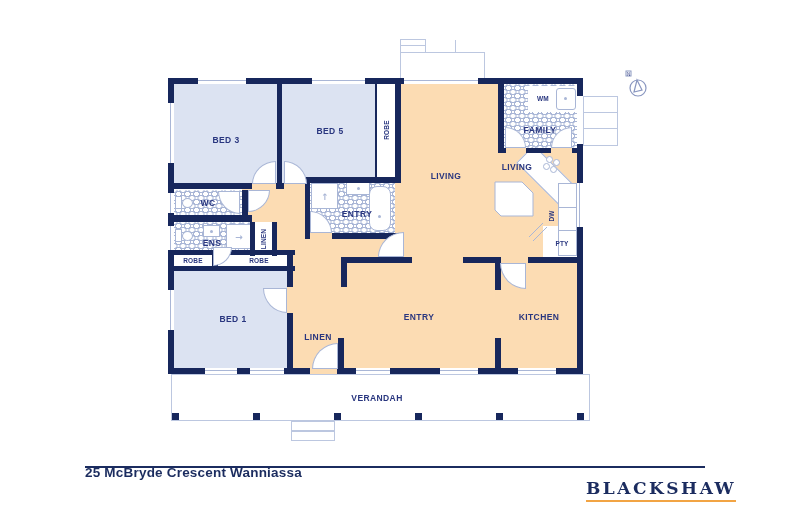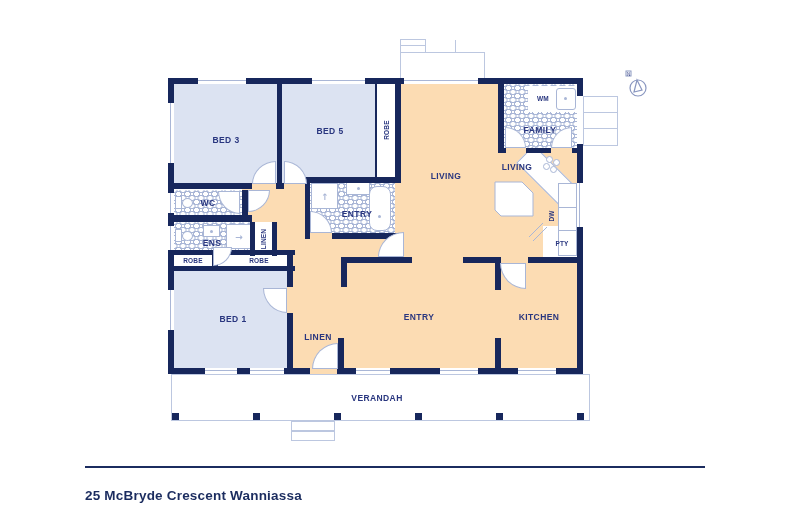--- a/index.html
+++ b/index.html
@@ -30,21 +30,21 @@
   .out{position:absolute;background:#fff;border:1px solid var(--outline);box-sizing:border-box;}
   .oline{position:absolute;background:var(--outline);}
   .lbl{position:absolute;color:var(--text);font:700 8.5px/1 "Liberation Sans",sans-serif;
        letter-spacing:.4px;transform:translate(-50%,-50%);white-space:nowrap;}
   .lbl.sm{font-size:6.5px;font-weight:700;letter-spacing:.2px;}
   .lbl.vert{transform:translate(-50%,-50%) rotate(-90deg);}
   .post{position:absolute;width:7px;height:7px;background:var(--wall);}
   .glyph{position:absolute;color:var(--line);font:700 9px/1 "DejaVu Sans",sans-serif;
          transform:translate(-50%,-50%);}
   #footer-line{position:absolute;left:85px;top:466px;width:620px;height:2px;background:var(--brand);}
-  #address{position:absolute;left:85px;top:488px;color:var(--brand);
+  #address{position:absolute;left:85px;top:465px;color:var(--brand);
            font:700 13.5px/1.2 "Liberation Sans",sans-serif;letter-spacing:.2px;}
   #brand{position:absolute;left:586px;top:480px;color:var(--brand);
          font:700 17px/1 "DejaVu Serif",serif;letter-spacing:2.5px;
          border-bottom:2px solid var(--gold);padding-bottom:3px;}
 </style>
 </head>
 <body>
 
 <div id="stage">
 
@@ -206,14 +206,15 @@
   <div class="lbl" style="left:540px;top:130px;">FAMILY</div>
   <div class="lbl sm" style="left:543px;top:99px;">WM</div>
   <div class="lbl sm vert" style="left:552px;top:216px;">DW</div>
   <div class="lbl sm" style="left:562px;top:244px;">PTY</div>
   <div class="lbl" style="left:419px;top:317px;">ENTRY</div>
   <div class="lbl" style="left:539px;top:317px;">KITCHEN</div>
   <div class="lbl" style="left:377px;top:398px;">VERANDAH</div>
 
   <div id="footer-line"></div>
   <div id="address">25 McBryde Crescent Wanniassa</div>
+  <div id="brand">BLACKSHAW</div>
 
 </div>
 
 </body></html>

